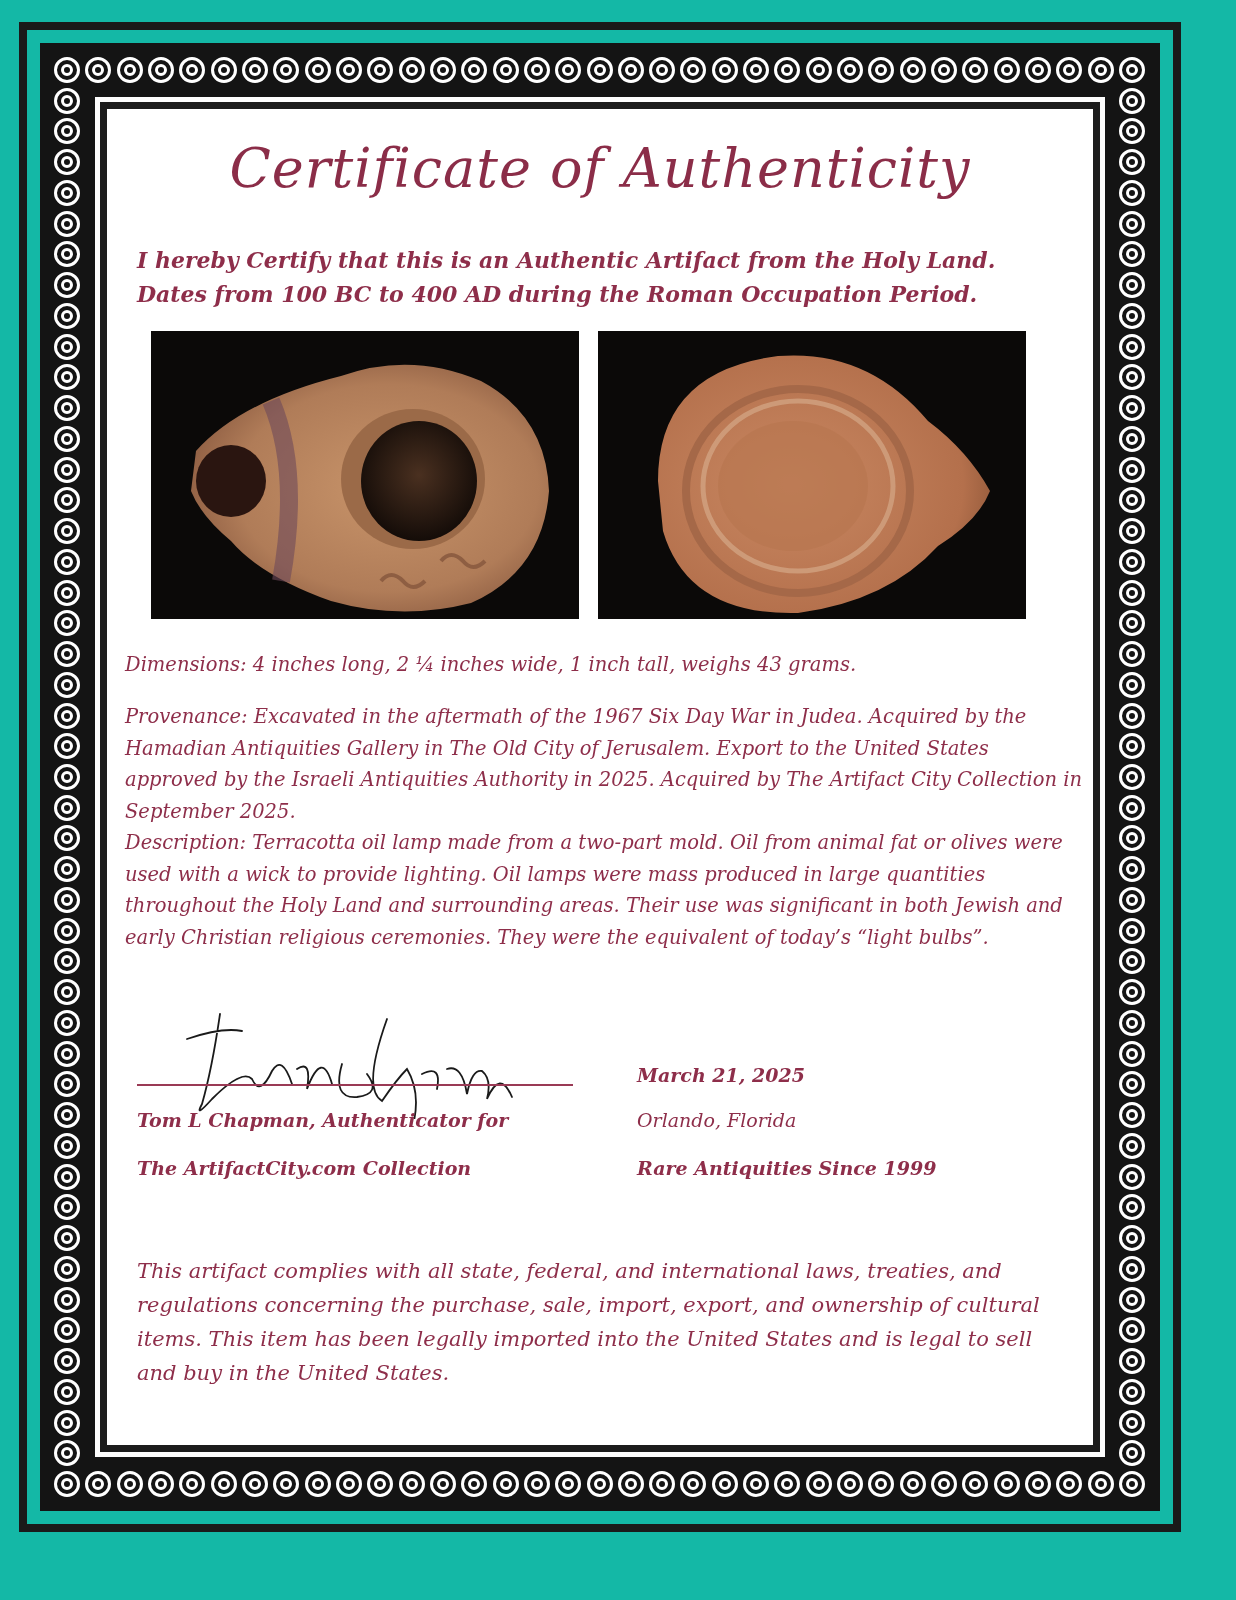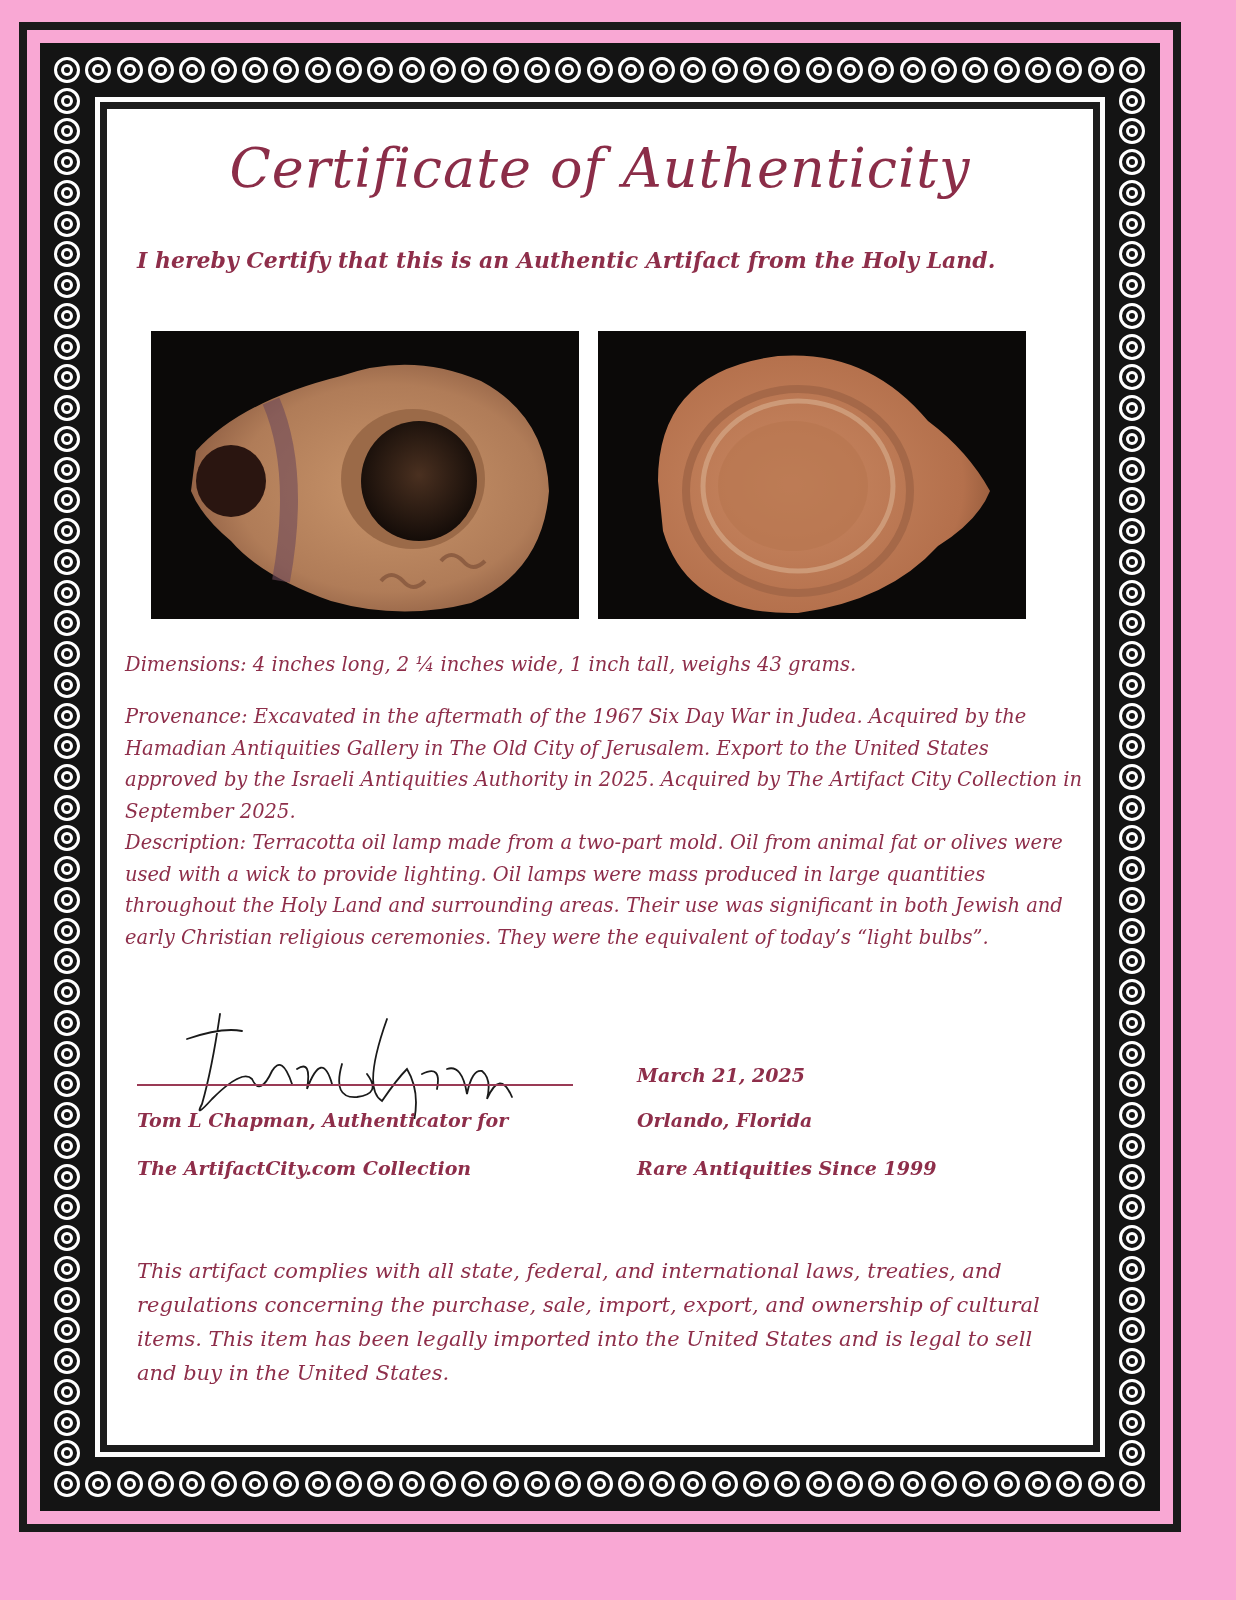--- a/index.html
+++ b/index.html
@@ -1,18 +1,18 @@
 <!DOCTYPE html>
 <html><head>
 <meta charset="utf-8">
 <style>
   html, body { margin:0; padding:0; background:#ffffff; }
   body { width:1236px; height:1600px; position:relative; overflow:hidden;
          font-family:"DejaVu Serif", serif; }
-  .page { position:absolute; left:0; top:0; width:1236px; height:1600px; background:#f9a8d4; }
+  .page { position:absolute; left:0; top:0; width:1236px; height:1600px; background:#14b8a6; }
 
   
   .outer-frame { position:absolute; left:19px; top:22px; width:1162px; height:1510px;
     border:8px solid #1a1a1a; box-sizing:border-box; }
   
   .band { position:absolute; left:40px; top:43px; width:1120px; height:1468px;
     background:#141414; box-sizing:border-box; }
   .band-inner-white { position:absolute; left:95px; top:97px; width:1010px; height:1360px; background:#fdfdfd; }
   .inner-frame { position:absolute; left:100px; top:102px; width:1000px; height:1350px;
     border:7px solid #1c1c1c; box-sizing:border-box; background:#ffffff; }
@@ -39,21 +39,21 @@
   .para { position:absolute; left:18px; width:960px; font-style:italic; font-size:19.5px; line-height:31.5px; color:#8e2e4a; }
   .p-dim { top:540px; }
   .p-prov { top:592px; }
   .p-desc { top:718px; }
 
   .sig-line { position:absolute; left:30px; top:975px; width:436px; height:1.5px; background:#9a3a55; }
   .signature { position:absolute; left:75px; top:900px; }
   .sig-name { position:absolute; left:30px; top:1000px; font-style:italic; font-weight:bold; font-size:19px; }
   .sig-org { position:absolute; left:30px; top:1048px; font-style:italic; font-weight:bold; font-size:19px; }
   .date { position:absolute; left:530px; top:955px; font-style:italic; font-weight:bold; font-size:19px; }
-  .city { position:absolute; left:530px; top:1000px; font-style:italic; font-weight:bold; font-size:19px; }
+  .city { position:absolute; left:530px; top:1000px; font-style:italic; font-weight:normal; font-size:19px; }
   .since { position:absolute; left:530px; top:1048px; font-style:italic; font-weight:bold; font-size:19px; }
 
   .legal { position:absolute; left:30px; top:1145px; width:940px; font-style:italic; font-size:21px; line-height:34px; color:#8e2e4a; }
 </style>
 </head>
 <body>
 
 <div class="page">
   <div class="outer-frame"></div>
   <div class="band"></div>
@@ -218,20 +218,21 @@
       <div class="circ" style="left: 54px; top: 1409.52px;"></div>
       <div class="circ" style="left: 1119px; top: 1409.52px;"></div>
       <div class="circ" style="left: 54px; top: 1440.26px;"></div>
       <div class="circ" style="left: 1119px; top: 1440.26px;"></div>
     </div>
   <div class="inner-frame"></div>
 
   <div class="content">
     <div class="title">Certificate of Authenticity</div>
     <div class="sub sub1">I hereby Certify that this is an Authentic Artifact from the Holy Land.</div>
+    <div class="sub sub2">Dates from 100 BC to 400 AD during the Roman Occupation Period.</div>
 
     <div class="photo photo1">
       <svg width="428" height="288" viewBox="0 0 428 288">
         <defs>
           <radialGradient id="lampA" cx="55%" cy="50%" r="60%">
             <stop offset="0%" stop-color="#c8946a"></stop>
             <stop offset="70%" stop-color="#b07c58"></stop>
             <stop offset="100%" stop-color="#8a5a40"></stop>
           </radialGradient>
           <radialGradient id="holeA" cx="50%" cy="45%" r="55%">

